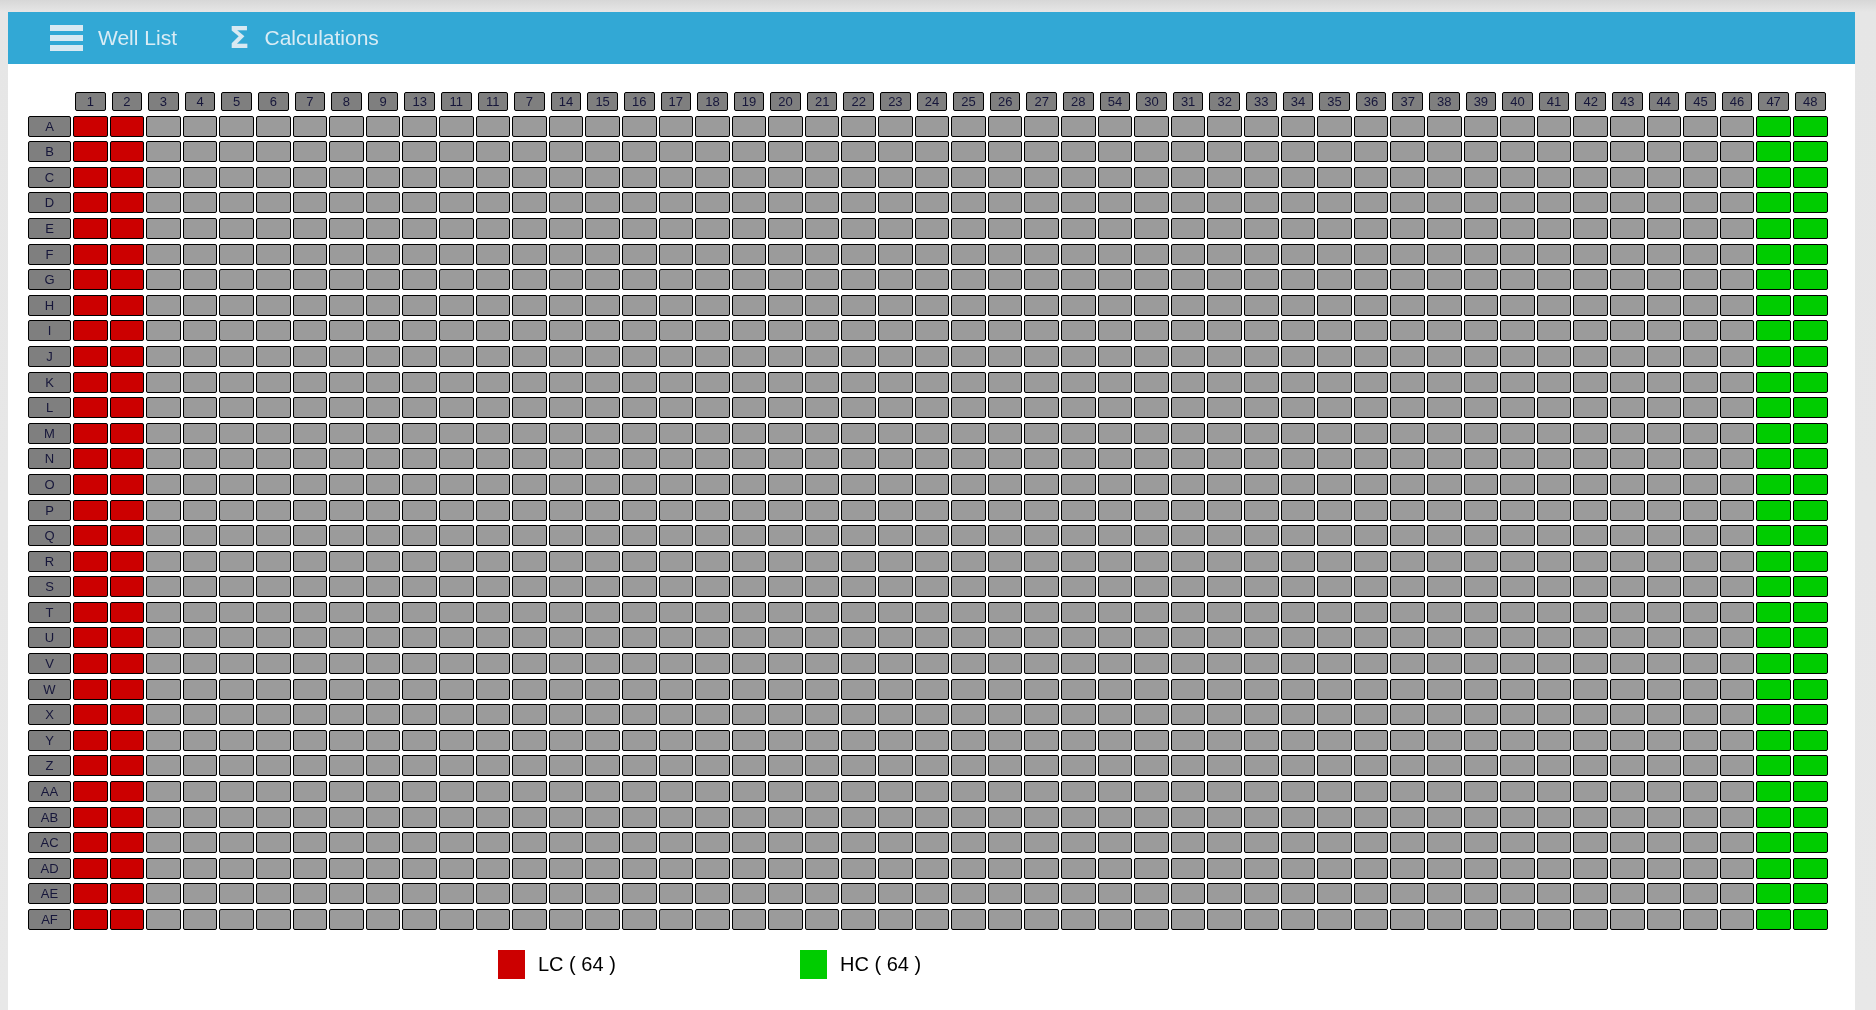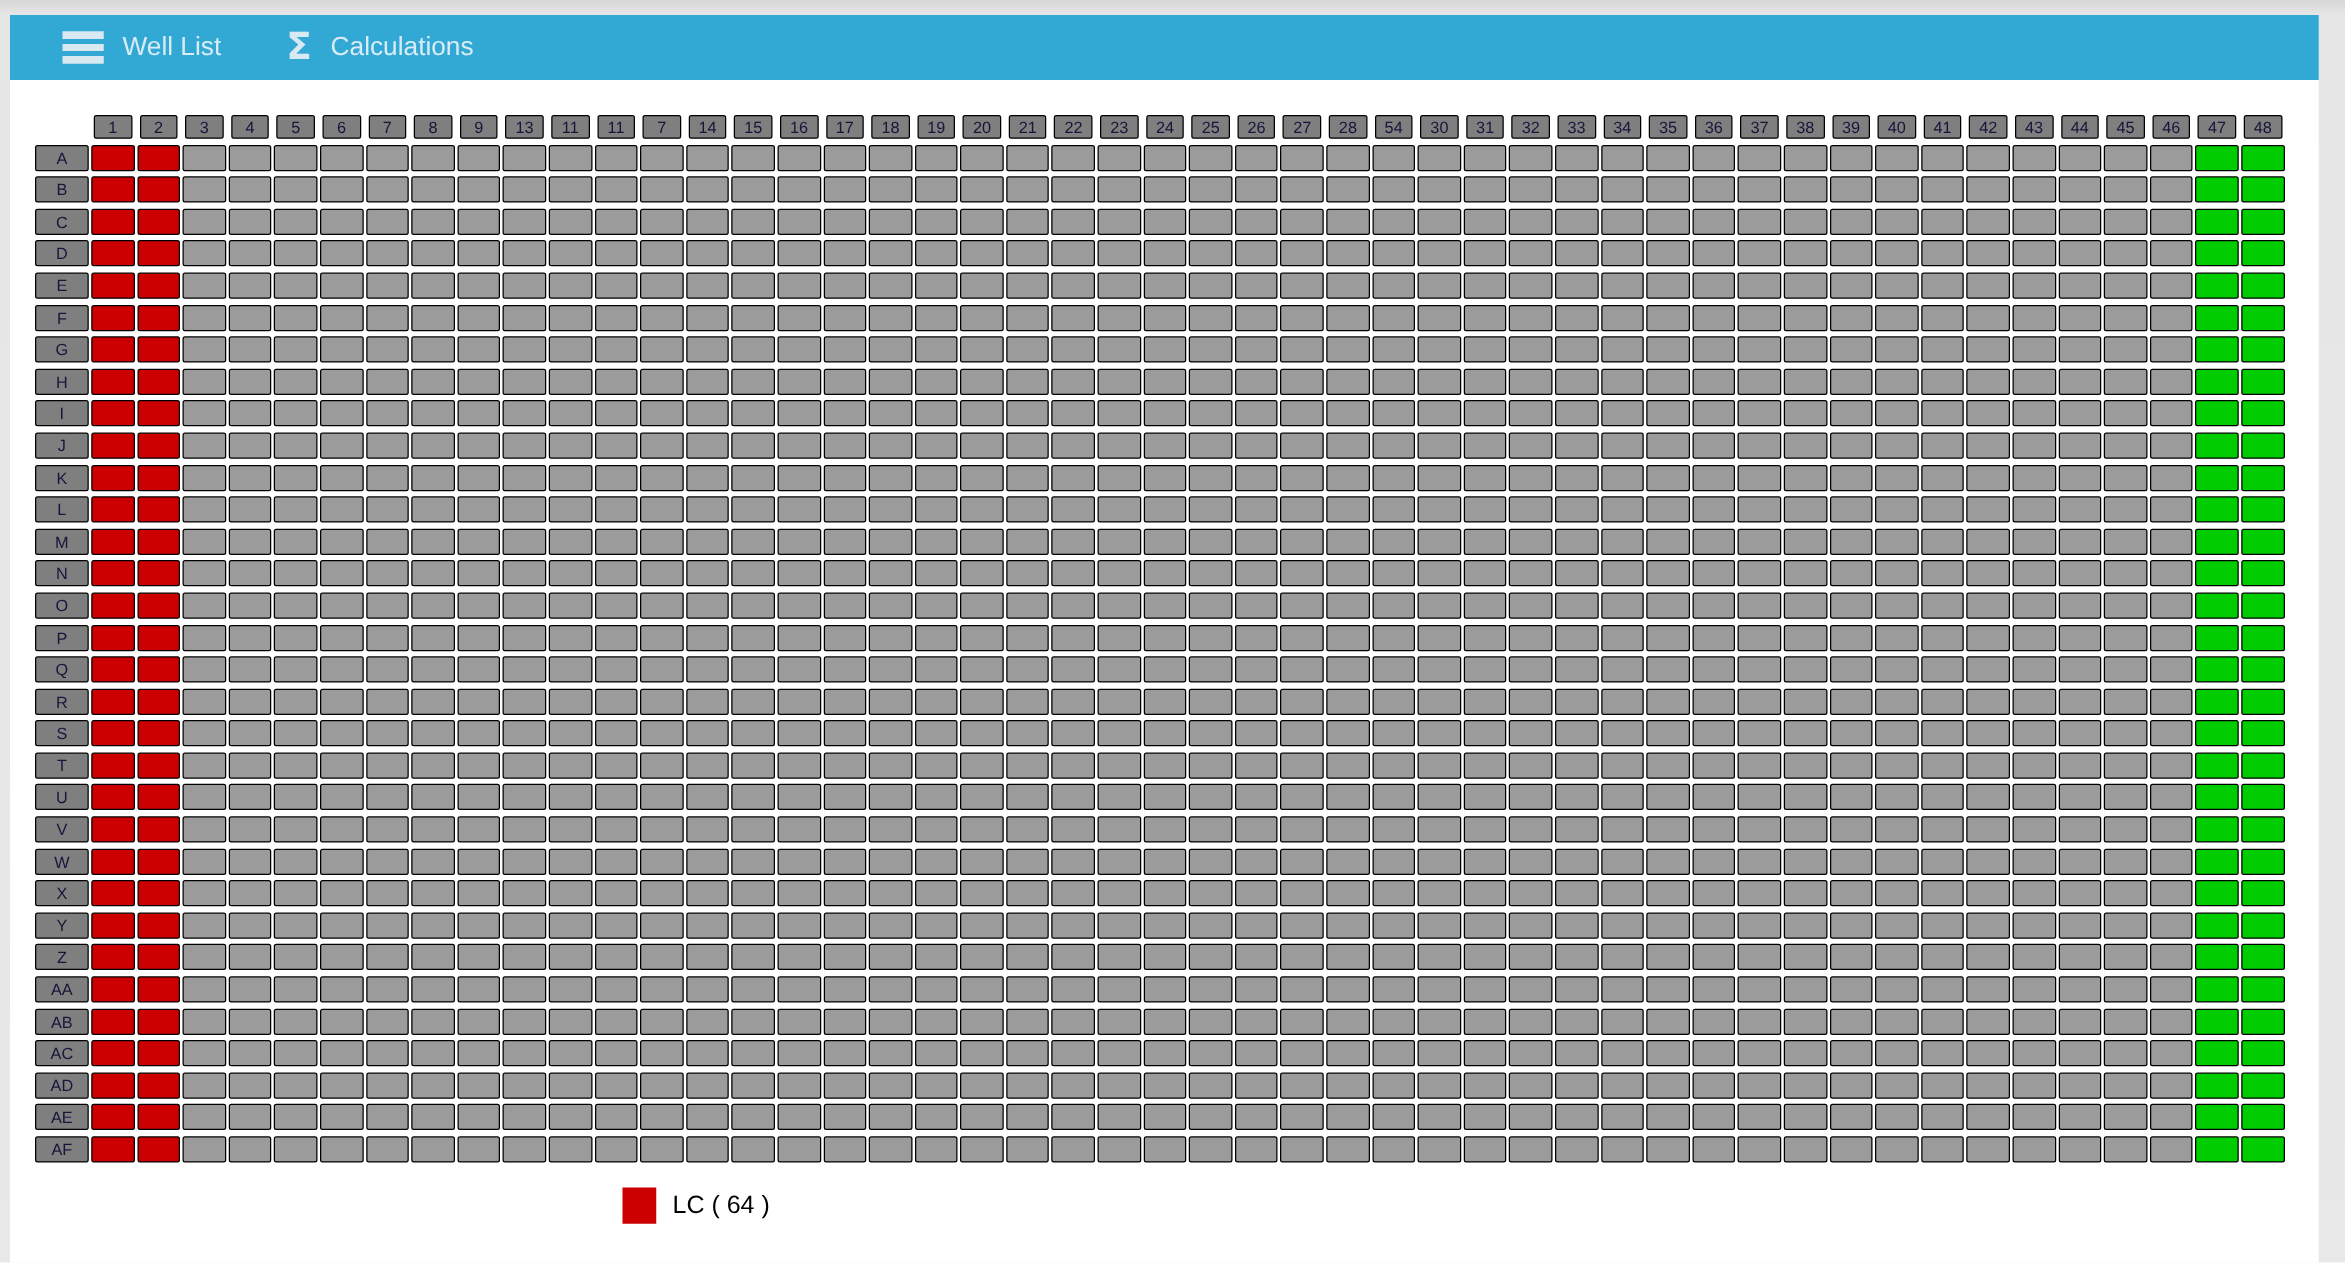--- a/index.html
+++ b/index.html
@@ -1709,16 +1709,20 @@
         <div class="well" style="background: rgb(155, 155, 155);"></div>
         <div class="well" style="background: rgb(0, 204, 0);"></div>
         <div class="well" style="background: rgb(0, 204, 0);"></div>
       </div>
 
     <div class="legend">
       <div class="legend-item">
         <span class="swatch" style="background: rgb(204, 0, 0);"></span>
         <span class="legend-label">LC ( 64 )</span>
       </div>
+      <div class="legend-item">
+        <span class="swatch" style="background: rgb(0, 204, 0);"></span>
+        <span class="legend-label">HC ( 64 )</span>
+      </div>
     </div>
   </div>
 
 </div>
 
 </body></html>

